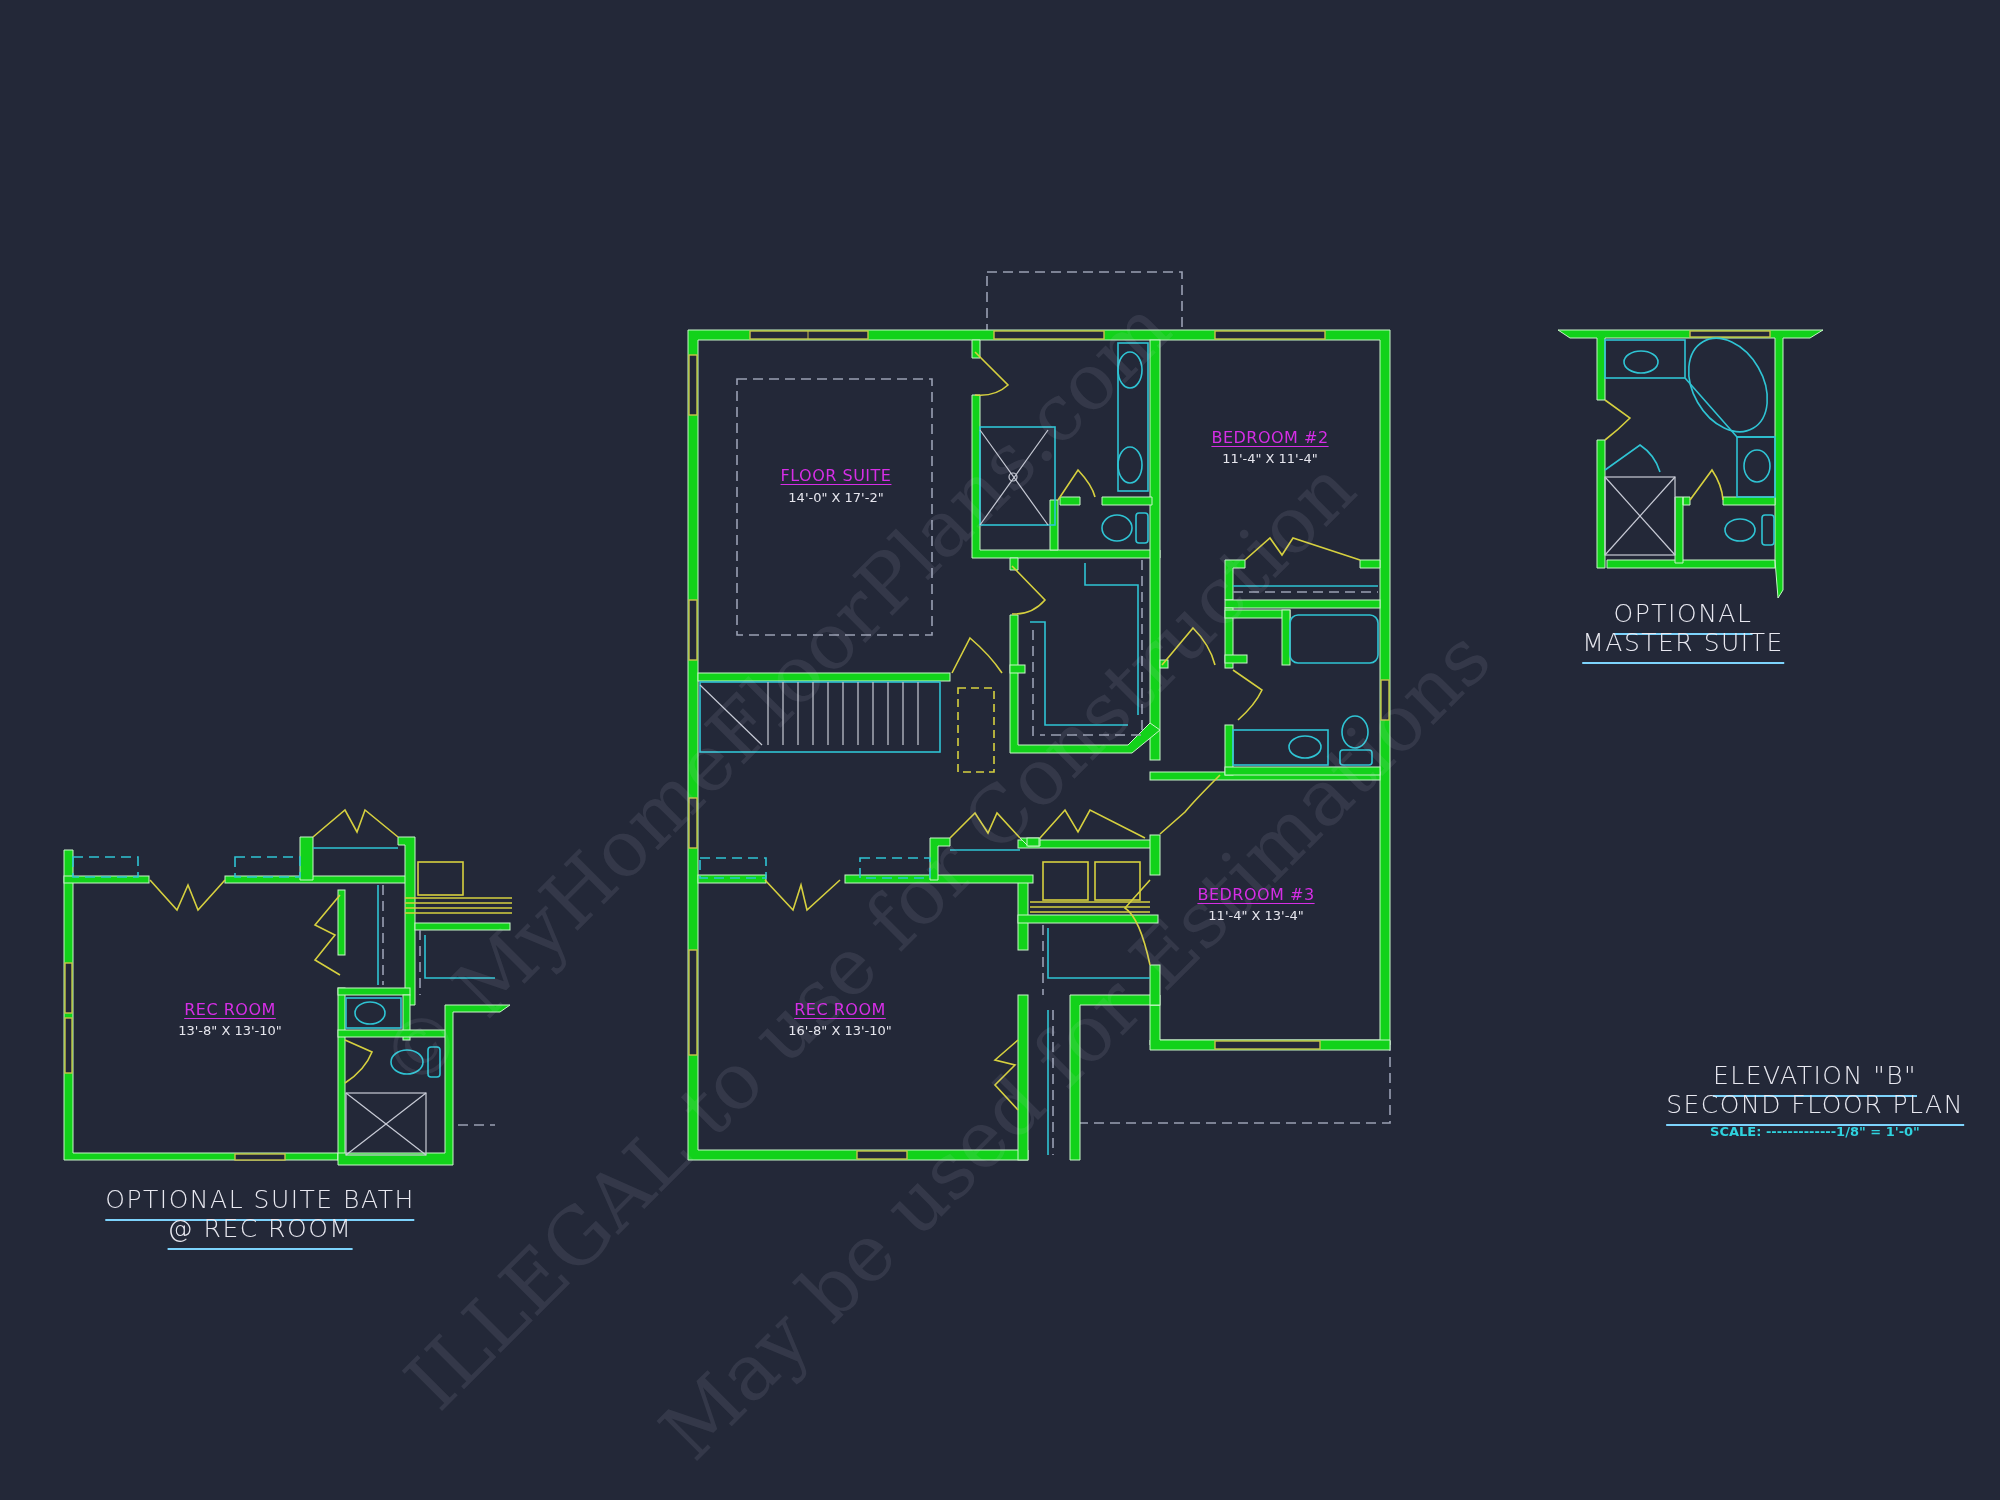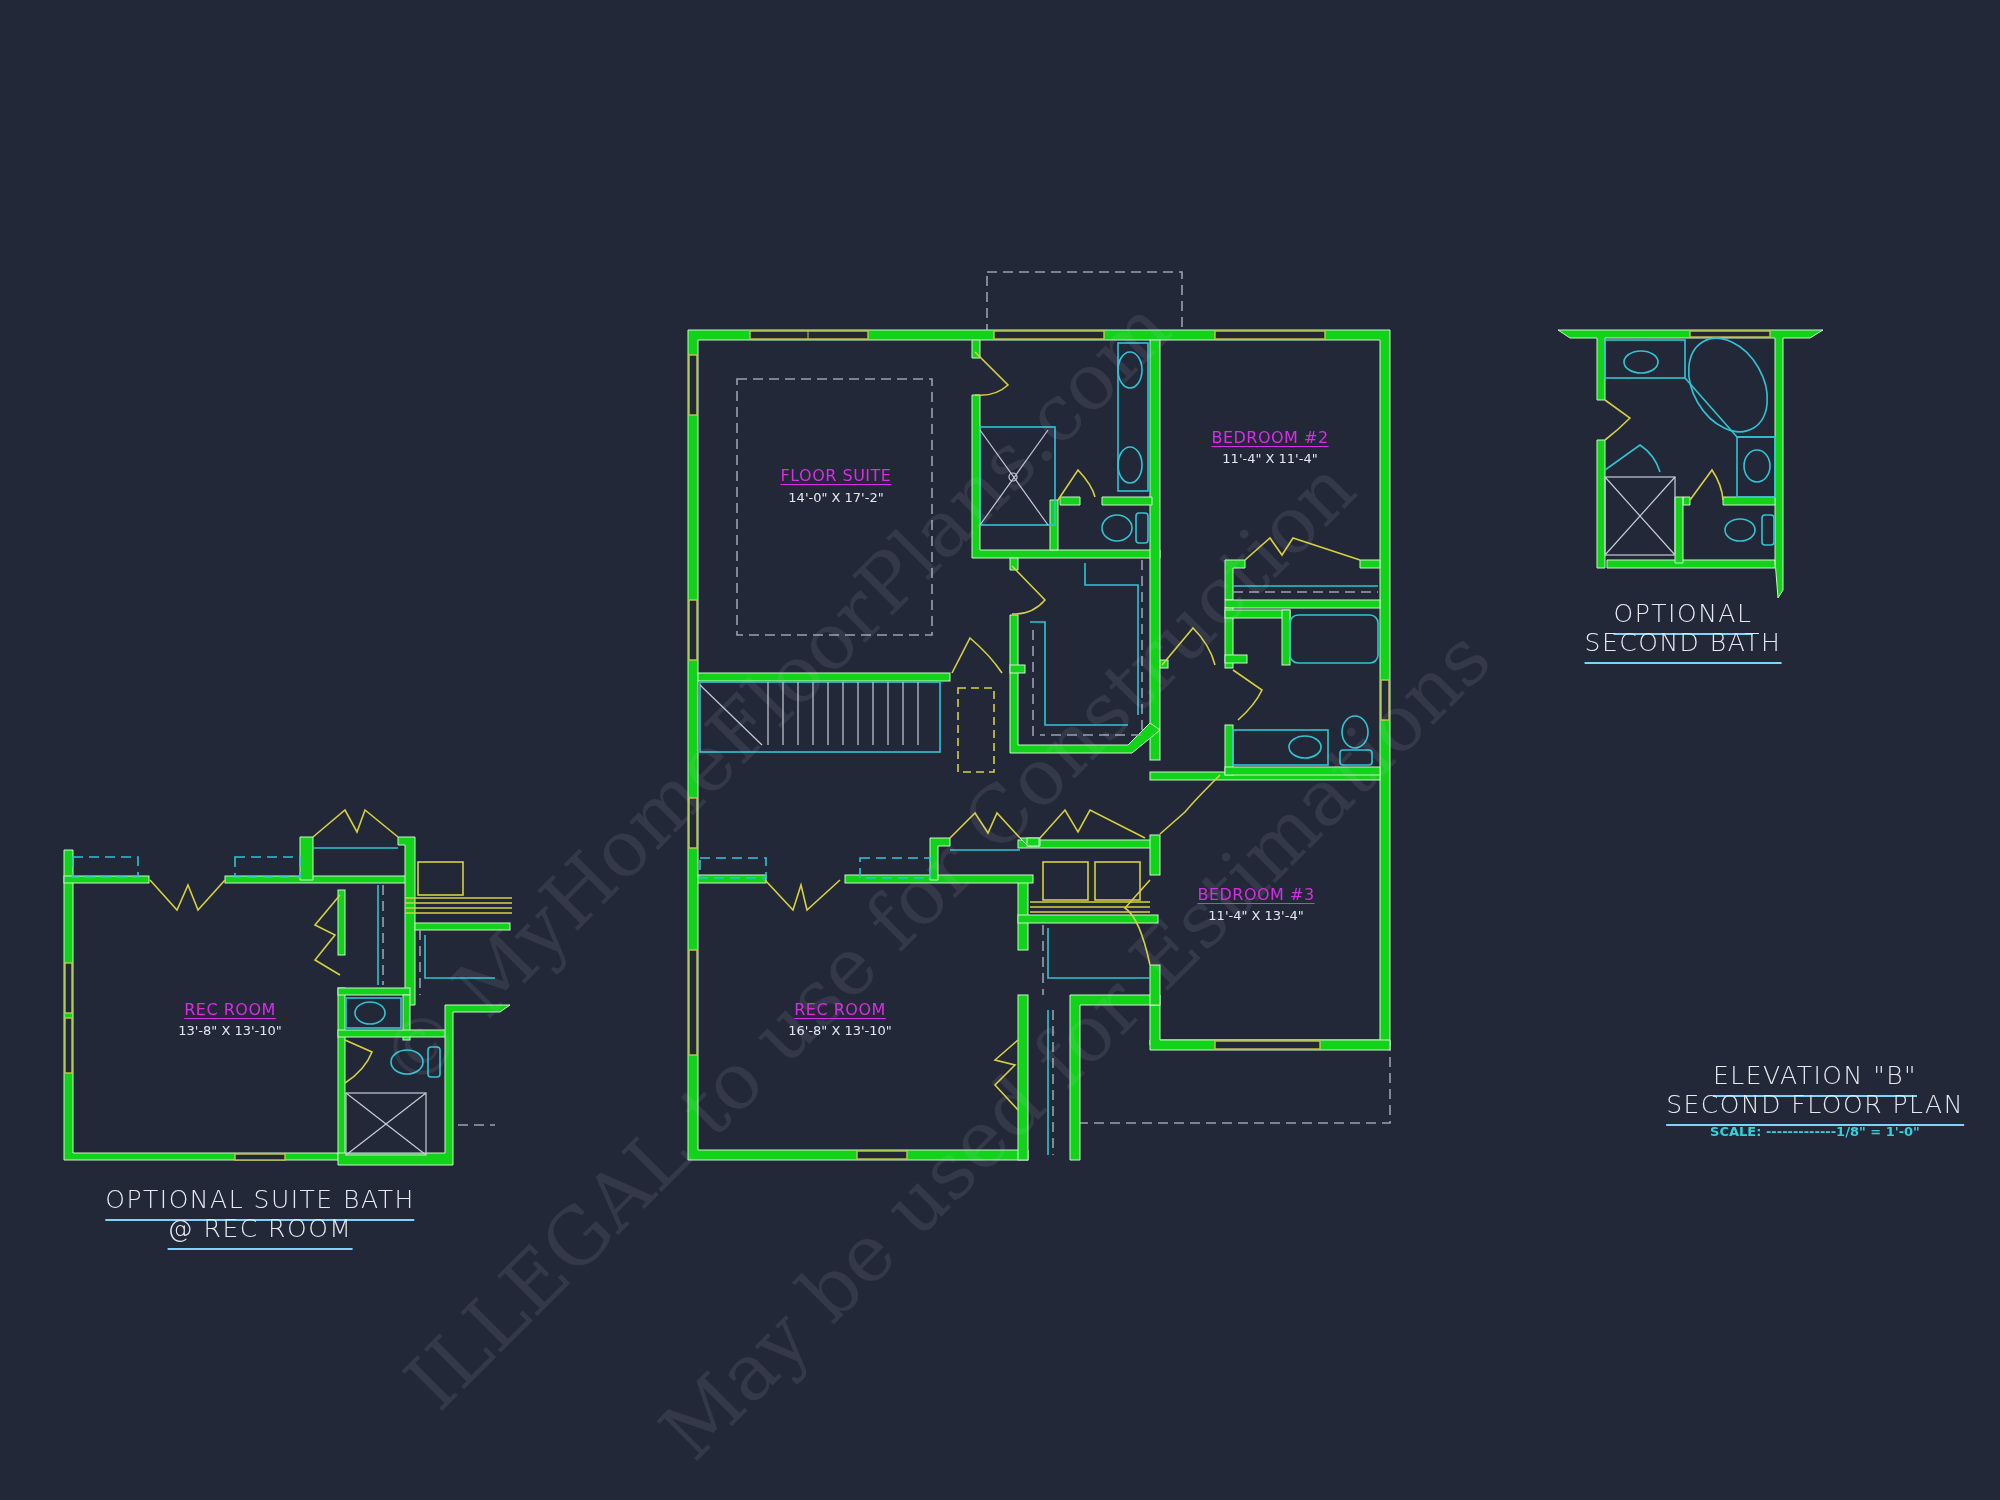--- a/index.html
+++ b/index.html
@@ -261,17 +261,17 @@
 <div class="label-room" style="left:840px; top:1000px;">REC ROOM</div>
 <div class="label-dim" style="left:840px; top:1023px;">16'-8" X 13'-10"</div>
 
 <div class="label-room" style="left:230px; top:1000px;">REC ROOM</div>
 <div class="label-dim" style="left:230px; top:1023px;">13'-8" X 13'-10"</div>
 
 <div class="label-title" style="left:260px; top:1186px;">OPTIONAL SUITE BATH</div>
 <div class="label-title" style="left:260px; top:1215px;">@ REC ROOM</div>
 
 <div class="label-title" style="left:1683px; top:600px;">OPTIONAL</div>
-<div class="label-title" style="left:1683px; top:629px;">SECOND BATH</div>
+<div class="label-title" style="left:1683px; top:629px;">MASTER SUITE</div>
 
 <div class="label-title" style="left:1815px; top:1062px;">ELEVATION "B"</div>
 <div class="label-title" style="left:1815px; top:1091px;">SECOND FLOOR PLAN</div>
 <div class="label-scale" style="left:1815px; top:1124px;">SCALE: -------------1/8" = 1'-0"</div>
 
 </body></html>

